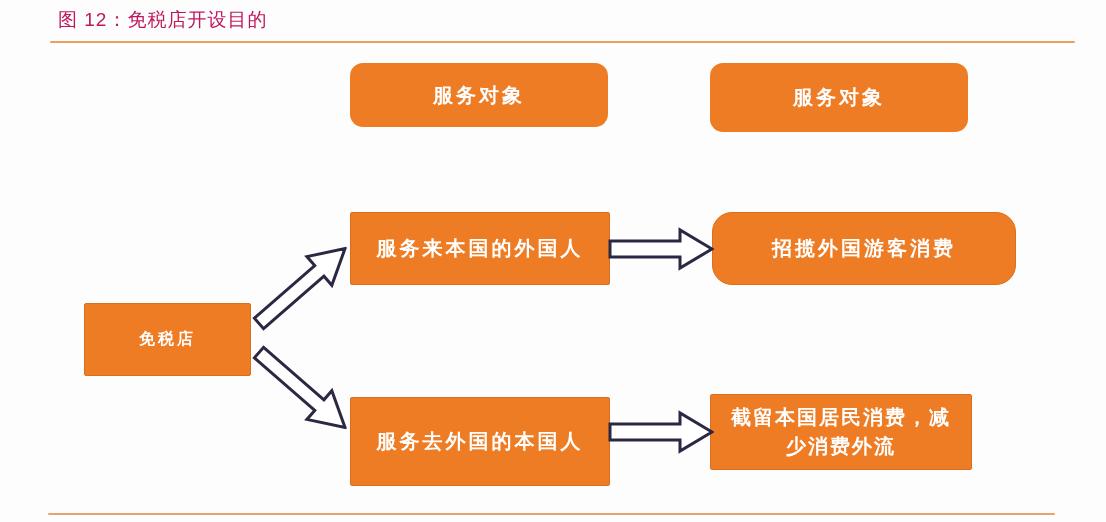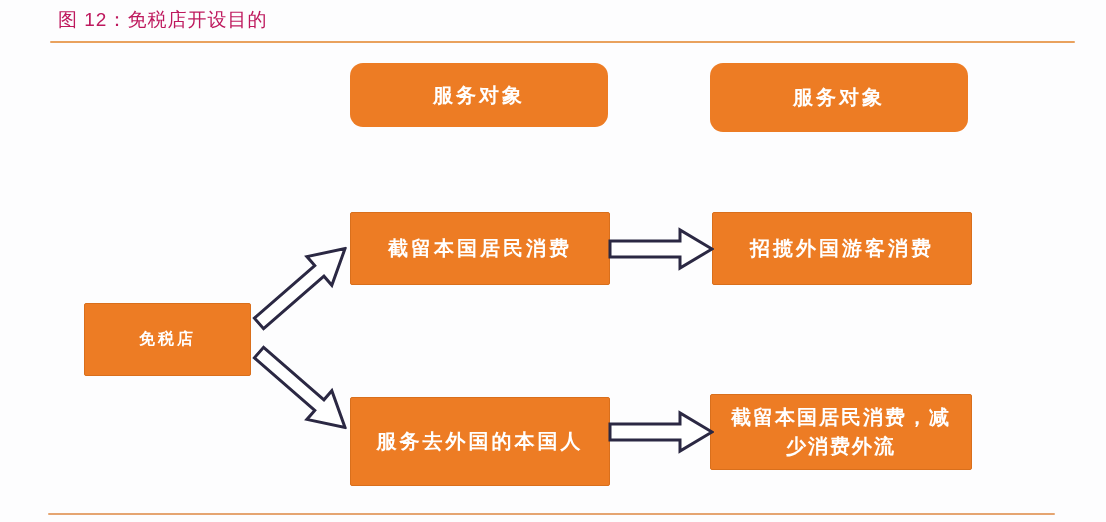--- a/index.html
+++ b/index.html
@@ -28,21 +28,21 @@
     text-align:center;
     font-size:20px;letter-spacing:3px;
     box-sizing:border-box;
     border:1px solid #d96f1c;
   }
   .obox.header{border-radius:13px;border:none;}
   .obox.sharp{border-radius:2px;}
   #header-1{left:350px;top:63px;width:258px;height:64px;}
   #header-2{left:710px;top:63px;width:258px;height:69px;}
   #service-1{left:350px;top:212px;width:260px;height:73px;}
-  #effect-1 {left:712px;top:212px;width:260px;height:73px;}
+  #effect-1 {left:712px;top:212px;width:304px;height:73px;border-radius:20px;}
   #root-box {left:84px; top:303px;width:167px;height:73px;font-size:16px;}
   #service-2{left:350px;top:397px;width:260px;height:89px;}
   #effect-2 {left:710px;top:394px;width:262px;height:76px;
              font-size:20px;letter-spacing:2px;line-height:1.45;
              padding:0 17px;display:block;
              display:flex;}
   #effect-2 span{display:inline-block;width:228px;}
   .arrow{position:absolute;}
   #arrow-up   {left:243px;top:262px;transform:rotate(-41deg);}
   #arrow-down {left:243px;top:366px;transform:rotate(41deg);}
@@ -57,21 +57,21 @@
 
   <div class="fig-title">图 12：免税店开设目的</div>
   <div class="rule top"></div>
   <div class="rule bottom"></div>
 
   <div class="obox header" id="header-1">服务对象</div>
   <div class="obox header" id="header-2">服务对象</div>
 
   <div class="obox sharp" id="root-box">免税店</div>
 
-  <div class="obox sharp" id="service-1">截留本国居民消费</div>
+  <div class="obox sharp" id="service-1">服务来本国的外国人</div>
   <div class="obox sharp" id="effect-1">招揽外国游客消费</div>
 
   <div class="obox sharp" id="service-2">服务去外国的本国人</div>
   <div class="obox sharp" id="effect-2">
       <span>截留本国居民消费，减少消费外流</span>
     </div>
 
   <div class="arrow" id="arrow-up">
     <svg width="118" height="48" viewBox="0 0 118 48">
       <path d="M2 17 H82 V5 L116 24 L82 43 V31 H2 Z" fill="#ffffff" stroke="#2b2843" stroke-width="3" stroke-linejoin="miter"></path>

